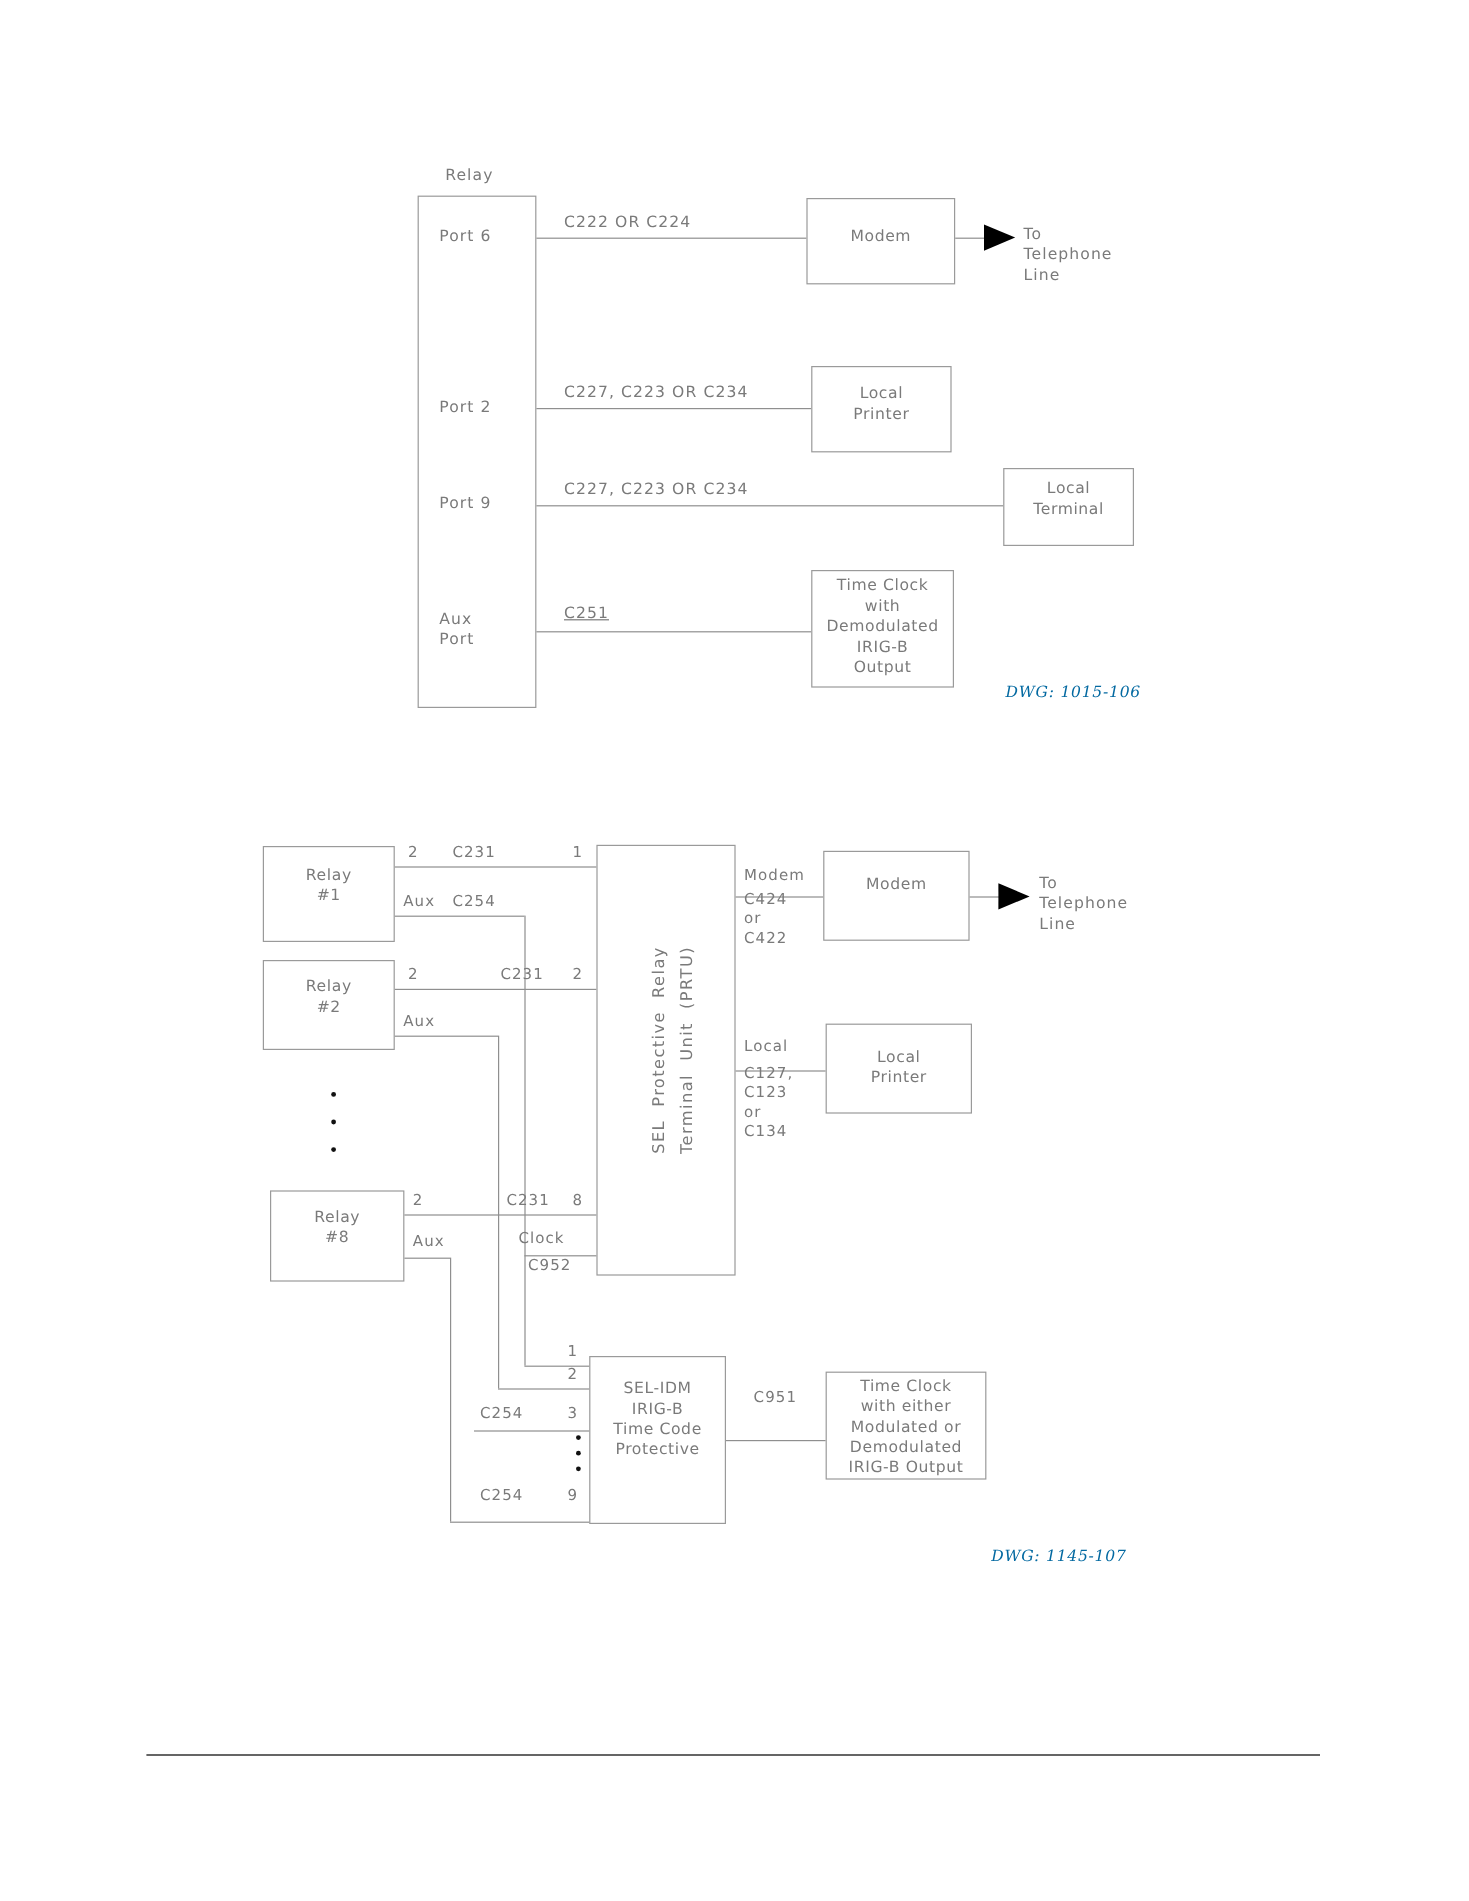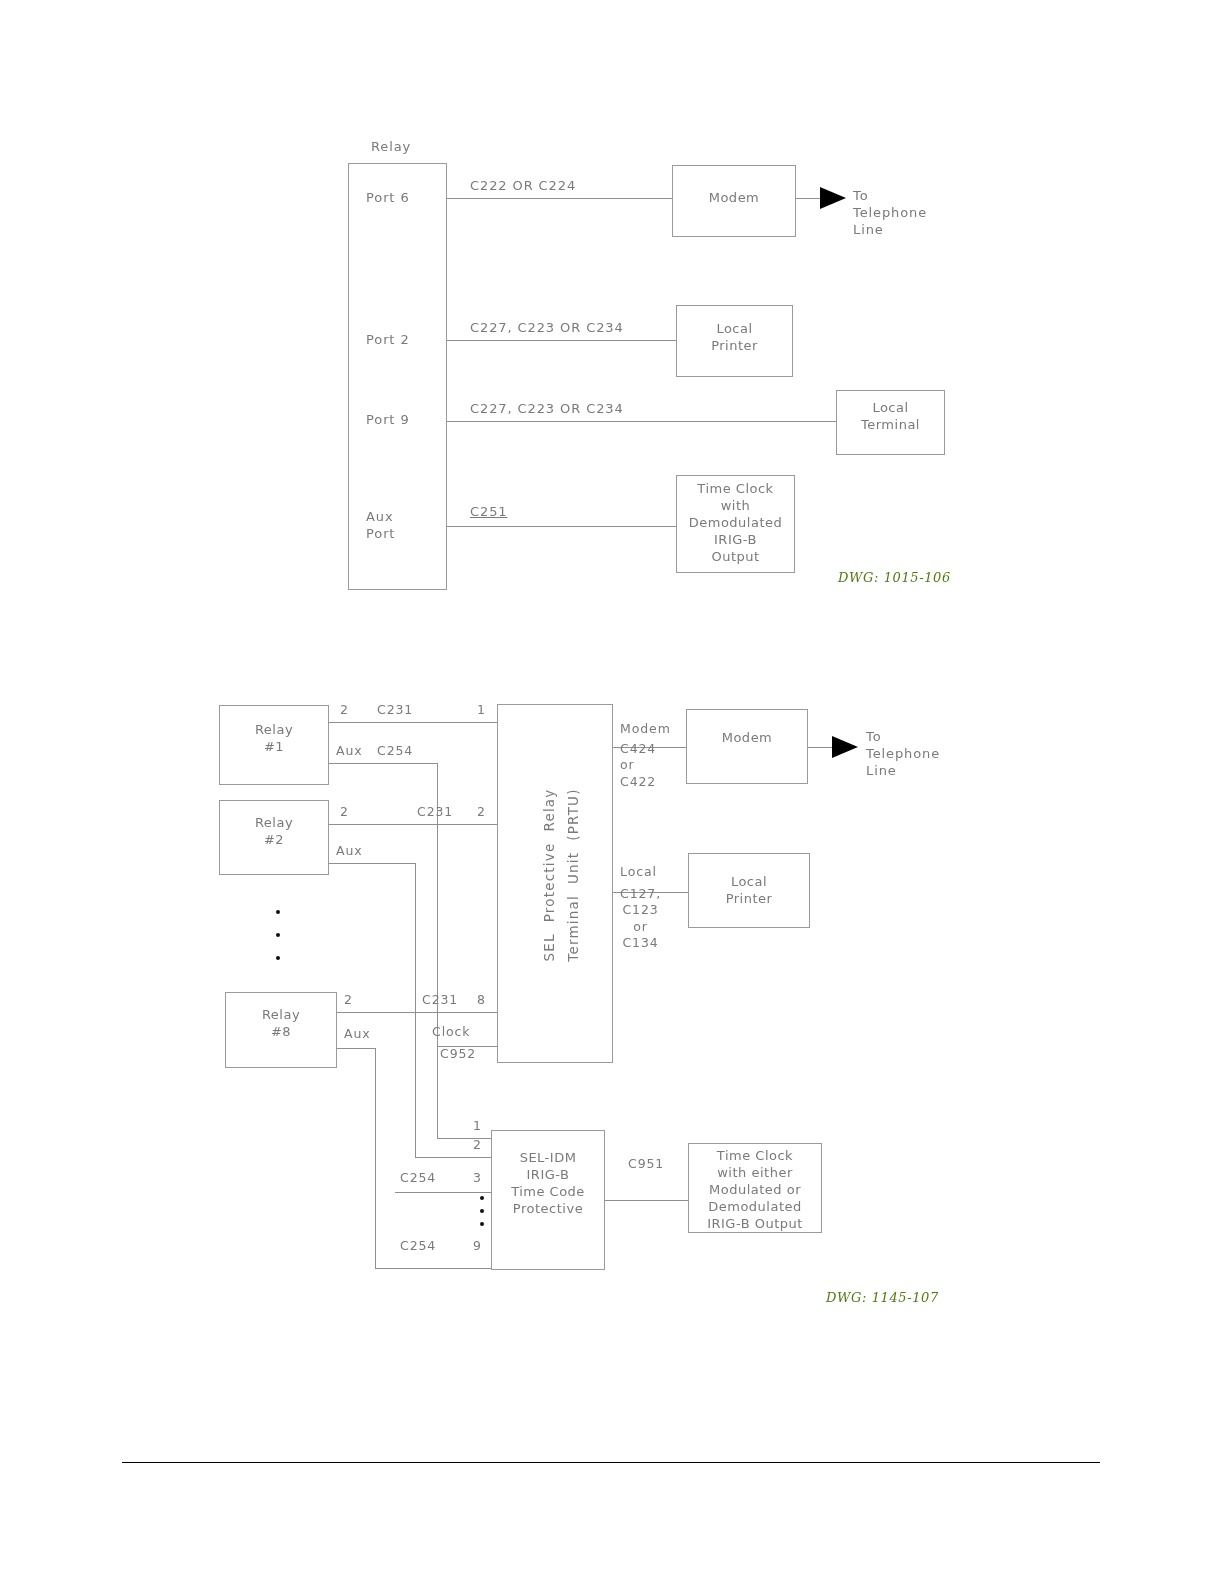--- a/index.html
+++ b/index.html
@@ -62,21 +62,21 @@
     position:absolute;
     width:4px;height:4px;
     background:#111;
     border-radius:50%;
   }
   .dwg{
     position:absolute;
     font-family:"DejaVu Serif","Liberation Serif",serif;
     font-style:italic;
     font-size:13px;
-    color:#4d7c0f;
+    color:#0369a1;
     letter-spacing:0.6px;
     white-space:nowrap;
   }
   .rot{
     position:absolute;
     transform-origin:0 0;
     transform:rotate(-90deg);
     white-space:pre;
     color:#7a7a7a;
     font-size:13.5px;
@@ -202,21 +202,21 @@
     <div class="box" style="left:686px;top:709px;width:122px;height:75px;"></div>
     <div class="boxlabel" style="left:686px;top:730px;width:122px;">Modem</div>
     <div class="hline" style="left:808px;top:747px;width:32px;"></div>
     <div class="arrow" style="left:832px;top:736px;"></div>
     <div class="lbl" style="left:866px;top:729px;">To
 Telephone
 Line</div>
 
     <div class="lbl small" style="left:620px;top:864px;">Local</div>
     <div class="hline" style="left:613px;top:892px;width:75px;"></div>
-    <div class="lbl small" style="left:620px;top:886px;text-align:center;">C127,
+    <div class="lbl small" style="left:620px;top:886px;">C127,
 C123
 or
 C134</div>
     <div class="box" style="left:688px;top:853px;width:122px;height:75px;"></div>
     <div class="boxlabel" style="left:688px;top:874px;width:122px;">Local
 Printer</div>
 
     <div class="box" style="left:491px;top:1130px;width:114px;height:140px;"></div>
     <div class="boxlabel" style="left:491px;top:1150px;width:114px;">SEL-IDM
 IRIG-B

